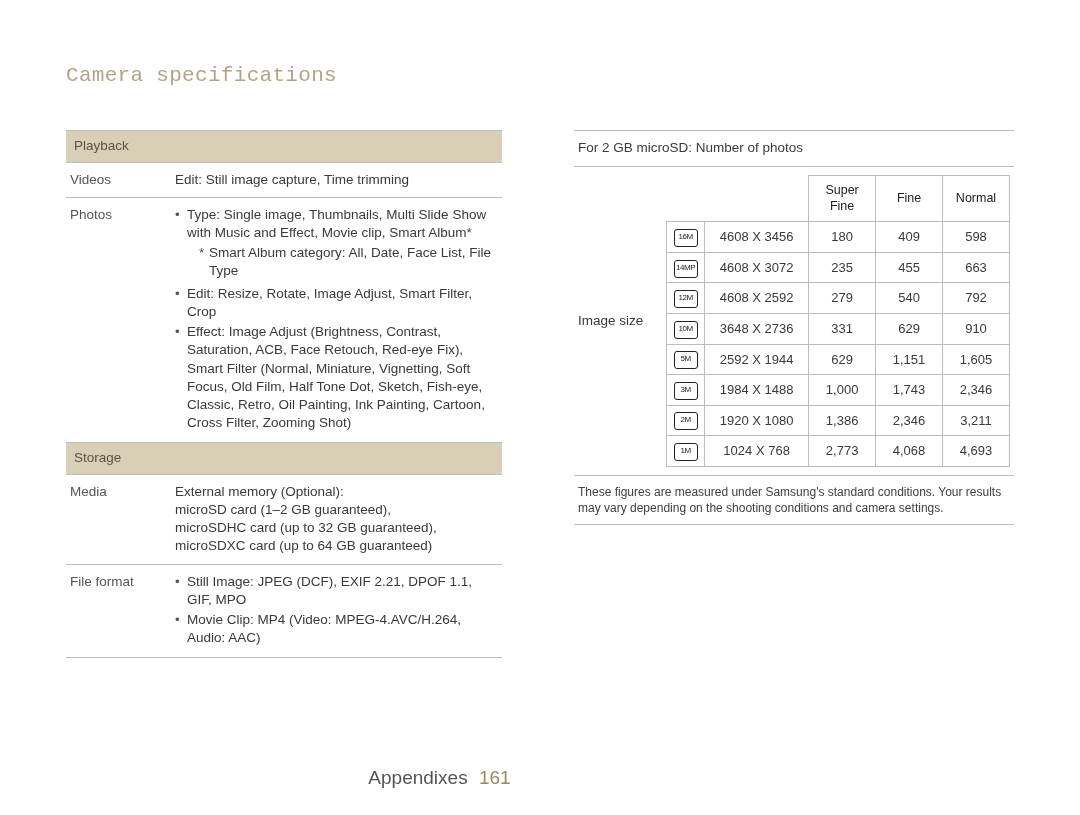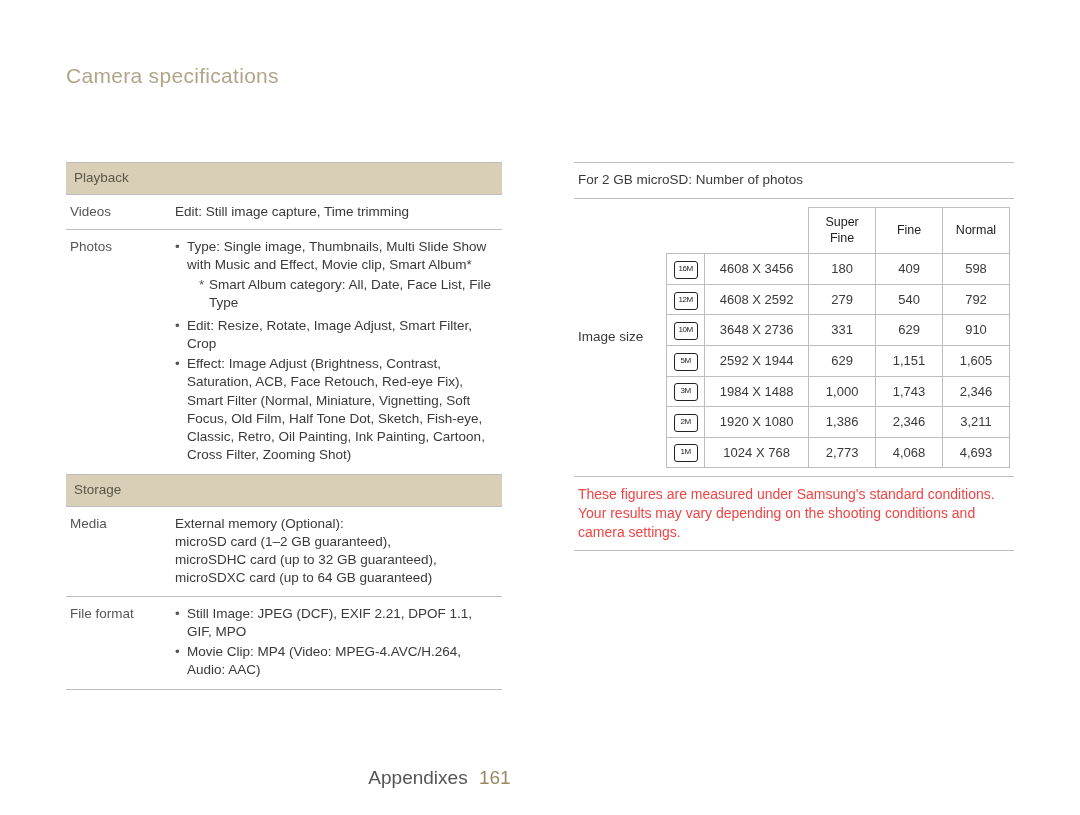--- a/index.html
+++ b/index.html
@@ -13,21 +13,22 @@
     position:relative;
   }
   .page{
     position:absolute;left:66px;top:62px;width:950px;
   }
   .title{
     font-size:21px;
     font-weight:300;
     color:#b2a48a;
     letter-spacing:0.3px;
-    margin-bottom:72px;
+    margin-bottom:40px;
+    font-family:Liberation Mono, monospace;
   }
   .columns{
     display:flex;
     gap:72px;
   }
   .col{flex:0 0 436px;}
   .col-right{flex:0 0 440px;}
   table.spec{
     width:100%;
     border-collapse:collapse;
@@ -84,21 +85,21 @@
   td.num{width:56px;}
 
   .right-spec{
     width:100%;border-collapse:collapse;border-top:1px solid #bdbdbd;
   }
   .right-spec>tbody>tr>td{
     border-bottom:1px solid #bdbdbd;padding:8px 4px;vertical-align:top;
   }
   .right-spec td.rlabel{width:80px;vertical-align:middle;}
 
-  .footnote{font-size:14px;color:#ef4444;padding-top:4px;}
+  .footnote{font-size:12px;color:#404040;padding-top:4px;}
 
   .footer{
     position:absolute;left:0;bottom:24px;width:879px;
     text-align:center;color:#555;font-size:19px;
   }
   .footer .pg{color:#9a8960;margin-left:6px;}
 </style>
 </head>
 <body>
 
@@ -177,20 +178,27 @@
               </thead>
               <tbody id="photo-rows">
                     <tr>
                       <td class="icon-cell"><span class="mp-icon"><span>16M</span></span></td>
                       <td class="res">4608 X 3456</td>
                       <td class="num">180</td>
                       <td class="num">409</td>
                       <td class="num">598</td>
                     </tr>
                     <tr>
+                      <td class="icon-cell"><span class="mp-icon"><span>14MP</span></span></td>
+                      <td class="res">4608 X 3072</td>
+                      <td class="num">235</td>
+                      <td class="num">455</td>
+                      <td class="num">663</td>
+                    </tr>
+                    <tr>
                       <td class="icon-cell"><span class="mp-icon"><span>12M</span></span></td>
                       <td class="res">4608 X 2592</td>
                       <td class="num">279</td>
                       <td class="num">540</td>
                       <td class="num">792</td>
                     </tr>
                     <tr>
                       <td class="icon-cell"><span class="mp-icon"><span>10M</span></span></td>
                       <td class="res">3648 X 2736</td>
                       <td class="num">331</td>

